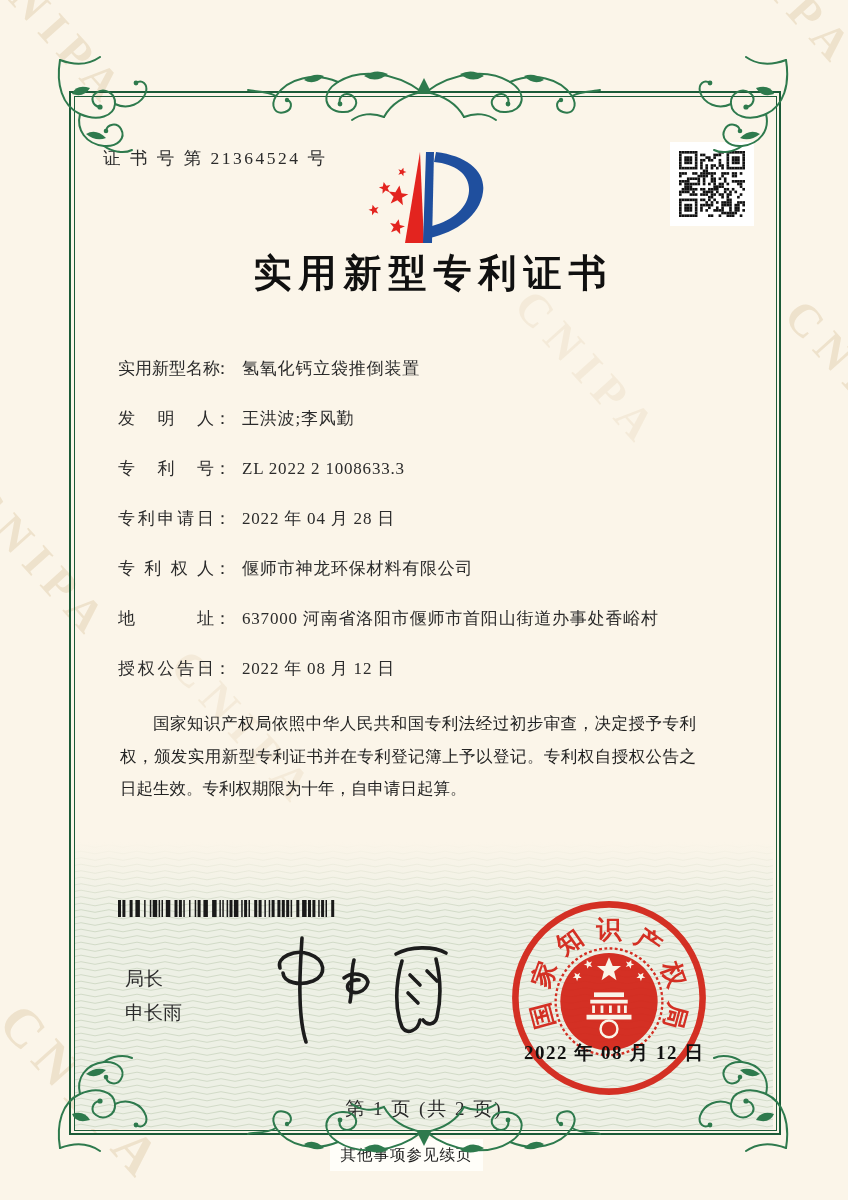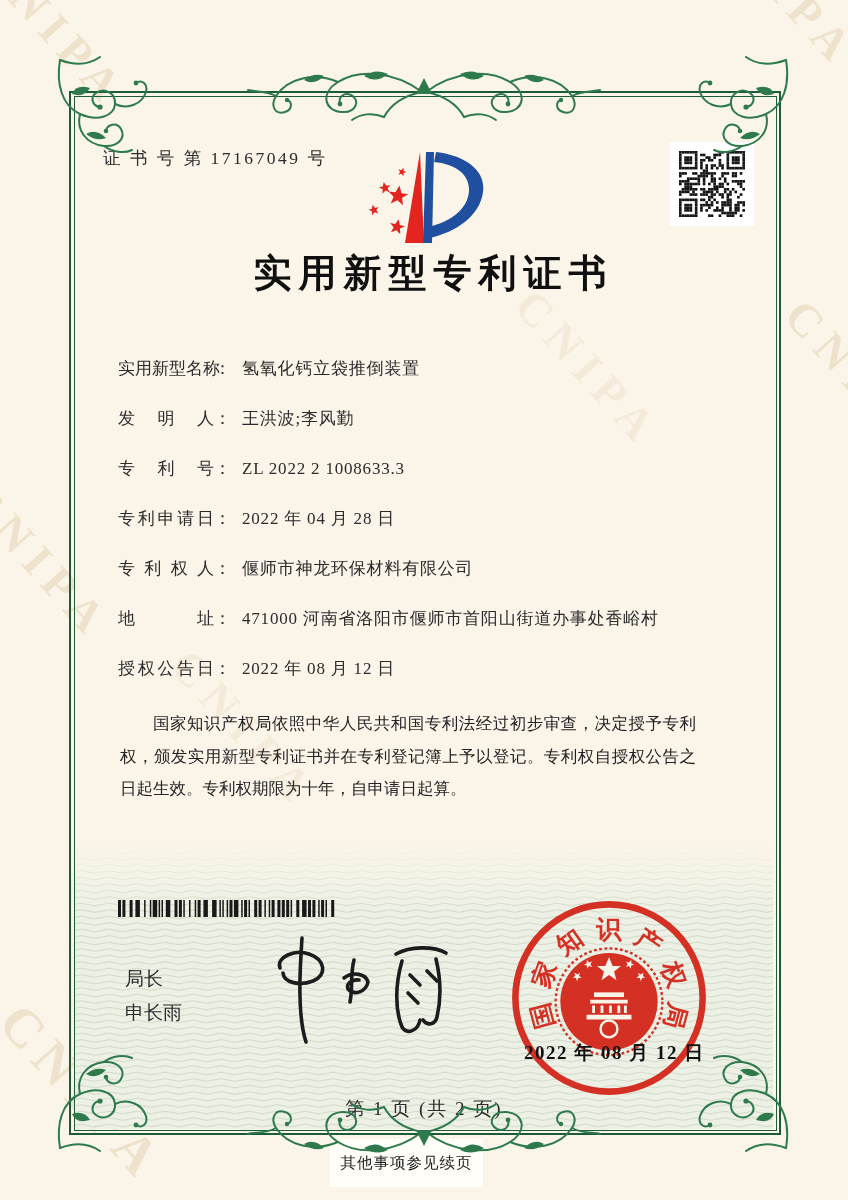--- a/index.html
+++ b/index.html
@@ -65,21 +65,21 @@
   .signature{position:absolute; left:250px; top:930px; z-index:2;}
   .signature path{fill:none; stroke:#1c1c1c; stroke-width:3.6; stroke-linecap:round; stroke-linejoin:round;}
   .seal{position:absolute; left:506px; top:895px; width:206px; height:206px; z-index:2; opacity:.95;}
   #seal-chars text{font-family:"Liberation Serif","DejaVu Serif",serif; font-size:27px; font-weight:bold; fill:#d3261a;}
   .seal-date{
     position:absolute; left:524px; top:1040px; z-index:3;
     font-size:19px; font-weight:bold; letter-spacing:1.5px; color:#111;
   }
   .page-info{position:absolute; left:0; right:0; top:1096px; text-align:center; font-size:19px; letter-spacing:2px; z-index:2;}
   .footer-note{
-    position:absolute; left:330px; top:1139px; width:153px; height:48px; z-index:2;
+    position:absolute; left:330px; top:1139px; width:153px; height:32px; z-index:2;
     background:#fffef9; display:flex; align-items:center; justify-content:center;
     font-size:15.5px; letter-spacing:1px; color:#1d1d1d;
   }
 </style>
 </head>
 <body>
 
 <div class="page">
 
   <svg width="0" height="0" style="position:absolute" aria-hidden="true">
@@ -197,21 +197,21 @@
   <svg class="orn" style="left:694px; top:1052px" width="100" height="100">
       <use href="#orn-corner" transform="translate(100 0) scale(-1 1)"></use>
     </svg>
   <svg class="orn" style="left:244px; top:56px" width="360" height="70">
       <use href="#orn-center"></use>
     </svg>
   <svg class="orn" style="left:244px; top:1098px" width="360" height="70">
       <use href="#orn-center" transform="translate(0 70) scale(1 -1)"></use>
     </svg>
 
-  <div class="cert-no">证 书 号 第 17167049 号</div>
+  <div class="cert-no">证 书 号 第 21364524 号</div>
 
   <svg class="logo" viewBox="0 0 125 115">
     <g fill="#e3241f">
       <use href="#star-s" transform="translate(42 34) scale(.45) rotate(18)"></use>
       <use href="#star-s" transform="translate(25 50) scale(.62) rotate(-12)"></use>
       <use href="#star-s" transform="translate(38 58) scale(1.05) rotate(8)"></use>
       <use href="#star-s" transform="translate(14 72) scale(.55) rotate(-15)"></use>
       <use href="#star-s" transform="translate(37 89) scale(.8) rotate(12)"></use>
       <path d="M60 14 L64 105 L45 105 Z"></path>
     </g>
@@ -546,21 +546,21 @@
     <div class="frow">
       <span class="flabel">专利号</span><span class="fcolon">：</span><span class="fvalue">ZL 2022 2 1008633.3</span>
     </div>
     <div class="frow">
       <span class="flabel">专利申请日</span><span class="fcolon">：</span><span class="fvalue">2022 年 04 月 28 日</span>
     </div>
     <div class="frow">
       <span class="flabel">专利权人</span><span class="fcolon">：</span><span class="fvalue">偃师市神龙环保材料有限公司</span>
     </div>
     <div class="frow">
-      <span class="flabel">地址</span><span class="fcolon">：</span><span class="fvalue">471000 河南省洛阳市偃师市首阳山街道办事处香峪村</span>
+      <span class="flabel">地址</span><span class="fcolon">：</span><span class="fvalue">637000 河南省洛阳市偃师市首阳山街道办事处香峪村</span>
     </div>
     <div class="frow">
       <span class="flabel">授权公告日</span><span class="fcolon">：</span><span class="fvalue">2022 年 08 月 12 日</span>
     </div>
   </div>
 
   <div class="paras">
     <p>国家知识产权局依照中华人民共和国专利法经过初步审查，决定授予专利权，颁发实用新型专利证书并在专利登记簿上予以登记。专利权自授权公告之日起生效。专利权期限为十年，自申请日起算。</p>
   </div>
 

